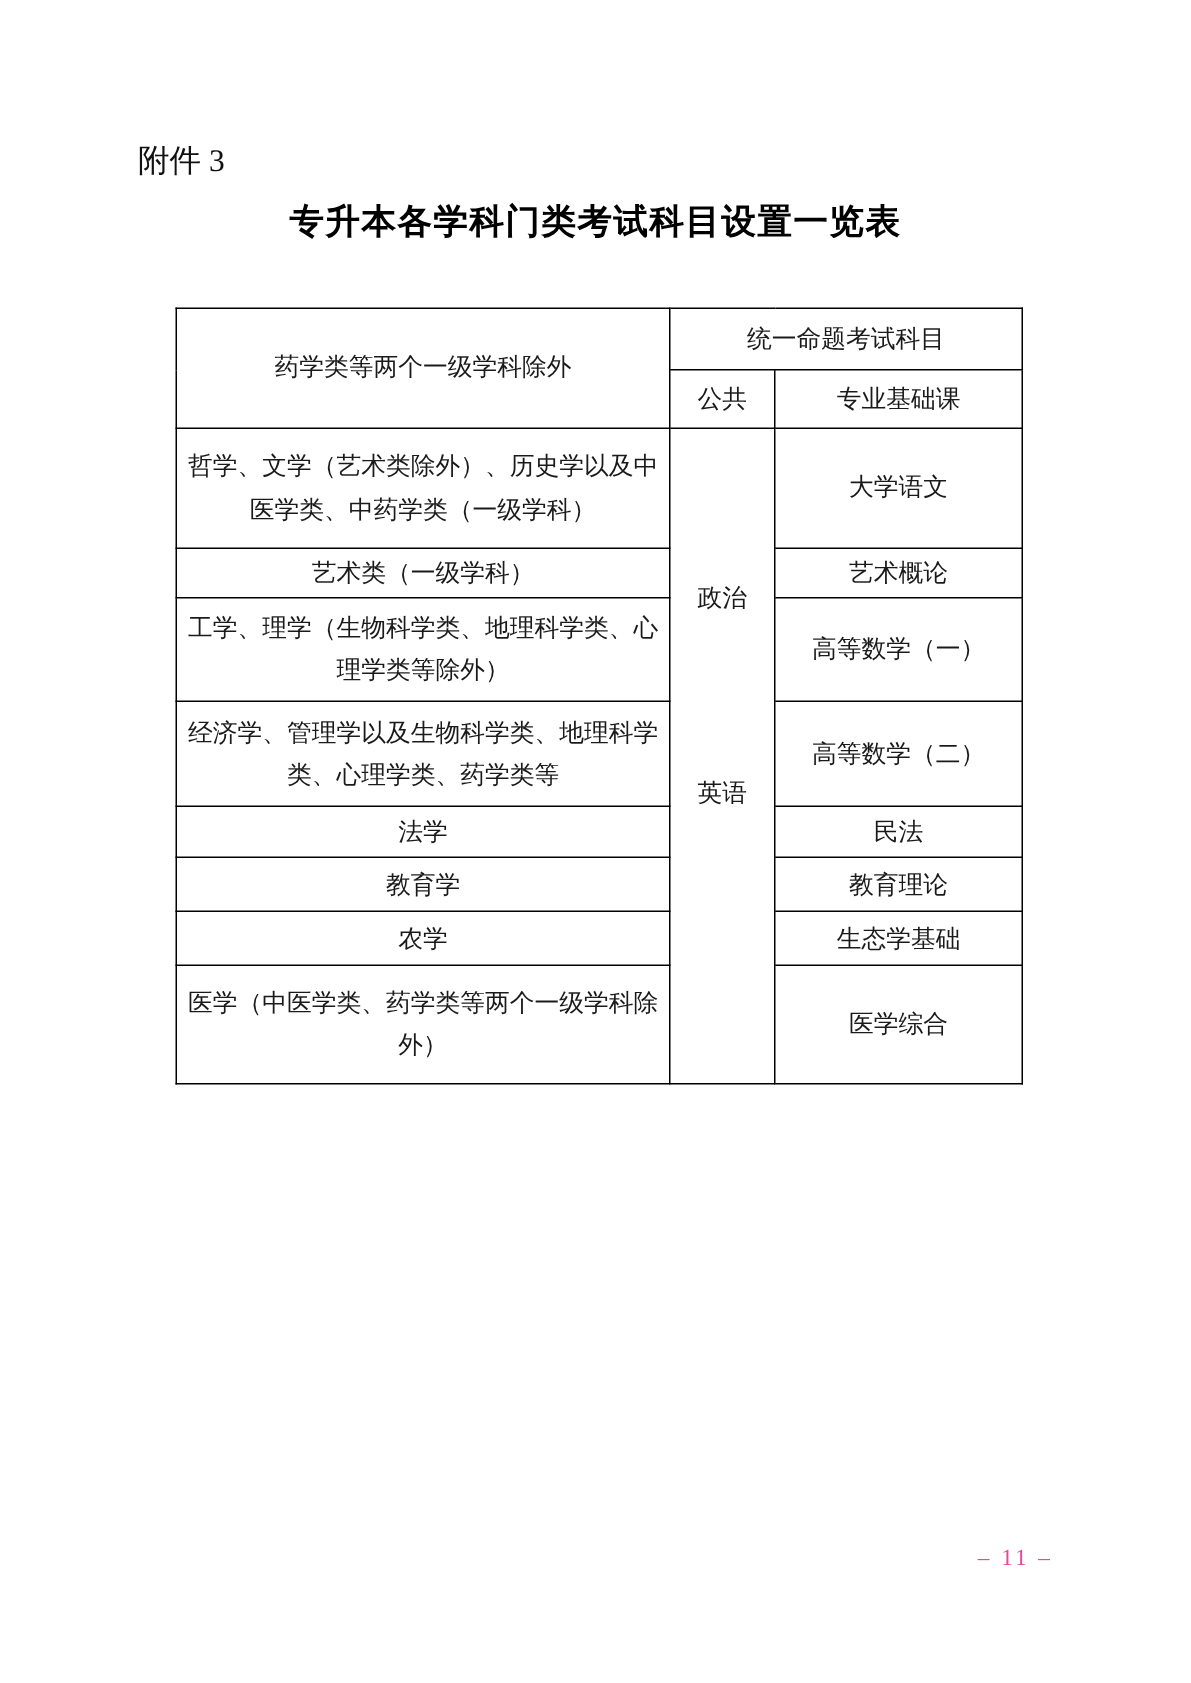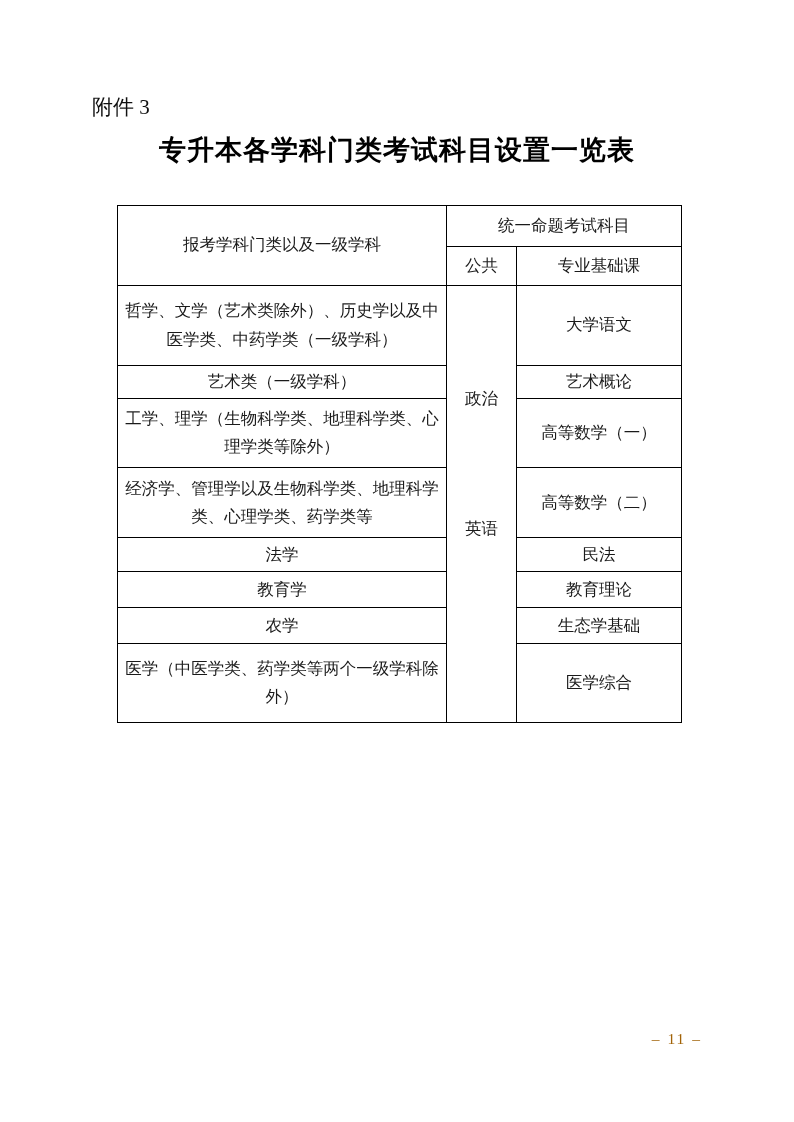--- a/index.html
+++ b/index.html
@@ -14,21 +14,21 @@
   }
   .attachment {
     position:absolute; left:92px; top:93px;
     font-size:21px; color:#111;
     font-family:"Liberation Serif", serif;
   }
   .doc-title {
     position:absolute; left:0; top:132px; width:100%;
     text-align:center;
     font-family:"Liberation Sans", sans-serif;
-    font-weight:700; font-size:27px; letter-spacing:1px;
+    font-weight:700; font-size:23px; letter-spacing:1px;
     color:#000;
   }
   table.exam {
     position:absolute; left:117px; top:205px;
     width:564px;
     border-collapse:collapse;
     table-layout:fixed;
   }
   table.exam td {
     border:1.5px solid #000;
@@ -43,42 +43,42 @@
   td.public-merged { position:relative; padding:0; }
   td.public-merged .pub-label {
     position:absolute; left:0; right:0;
     transform:translateY(-50%);
     text-align:center;
   }
   td.public-merged .pub-politics { top:26%; }
   td.public-merged .pub-english  { top:56%;font-family:Liberation Mono, monospace; }
   .page-number {
     position:absolute; right:92px; top:1030px;
-    font-size:15.5px; color:#a16207;
+    font-size:15.5px; color:#ec4899;
     letter-spacing:2px;
   }
 </style>
 </head>
 <body>
 
 <div class="page">
 
   <div class="attachment">附件 3</div>
 
   <div class="doc-title">专升本各学科门类考试科目设置一览表</div>
 
   <table class="exam">
     <colgroup>
       <col style="width:329px">
       <col style="width:70px">
       <col style="width:165px">
     </colgroup>
     <tbody>
       <tr style="height:41px;">
-        <td rowspan="2">报考学科门类以及一级学科</td>
+        <td rowspan="2">药学类等两个一级学科除外</td>
         <td colspan="2">统一命题考试科目</td>
       </tr>
       <tr style="height:39px;">
         <td>公共</td>
         <td>专业基础课</td>
       </tr>
 
       <tr style="height:80px;">
         <td class="discipline">哲学、文学（艺术类除外）、历史学以及中医学类、中药学类（一级学科）</td>
         <td class="public-merged" rowspan="8">

